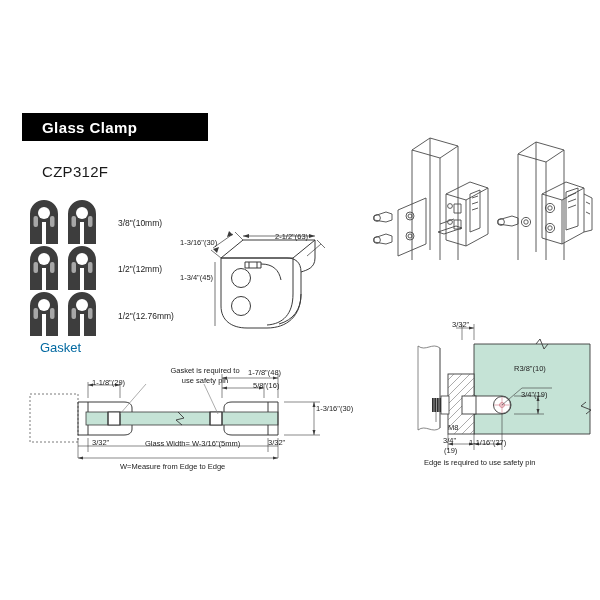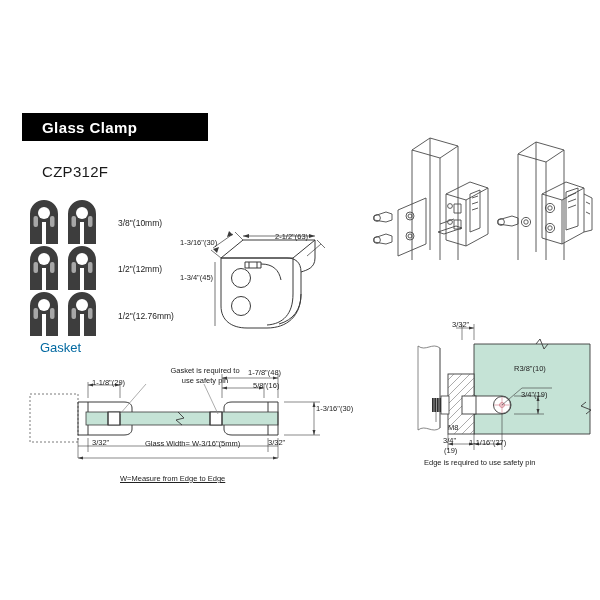--- a/index.html
+++ b/index.html
@@ -185,21 +185,21 @@
     <span>use safety pin</span>
   </div>
 
   <div class="dim" style="left:92px;top:378px;">1-1/8"(29)</div>
   <div class="dim" style="left:248px;top:368px;">1-7/8"(48)</div>
   <div class="dim" style="left:253px;top:381px;">5/8"(16)</div>
   <div class="dim" style="left:316px;top:404px;">1-3/16"(30)</div>
   <div class="dim" style="left:92px;top:438px;">3/32"</div>
   <div class="dim" style="left:268px;top:438px;">3/32"</div>
   <div class="dim" style="left:145px;top:439px;">Glass Width= W-3/16"(5mm)</div>
-  <div class="dim" style="left:120px;top:474px;text-decoration:underline;">W=Measure from Edge to Edge</div>
+  <div class="dim" style="left:120px;top:462px;">W=Measure from Edge to Edge</div>
 
   <div class="abs" style="left:370px;top:132px;">
     <svg width="230" height="128" viewBox="0 0 230 128">
       <g fill="none" stroke="#4a4a4a" stroke-width="0.9" stroke-linejoin="round">
 
         <path d="M42,18 L60,6 L88,14 L88,128 M42,18 L42,128 M60,6 L60,118 M88,14 L70,26 L42,18 M70,26 L70,128"></path>
 
         <path d="M28,78 L56,66 L56,112 L28,124 Z"></path>
         <circle cx="40" cy="84" r="4"></circle>
           <circle cx="40" cy="84" r="2"></circle>

